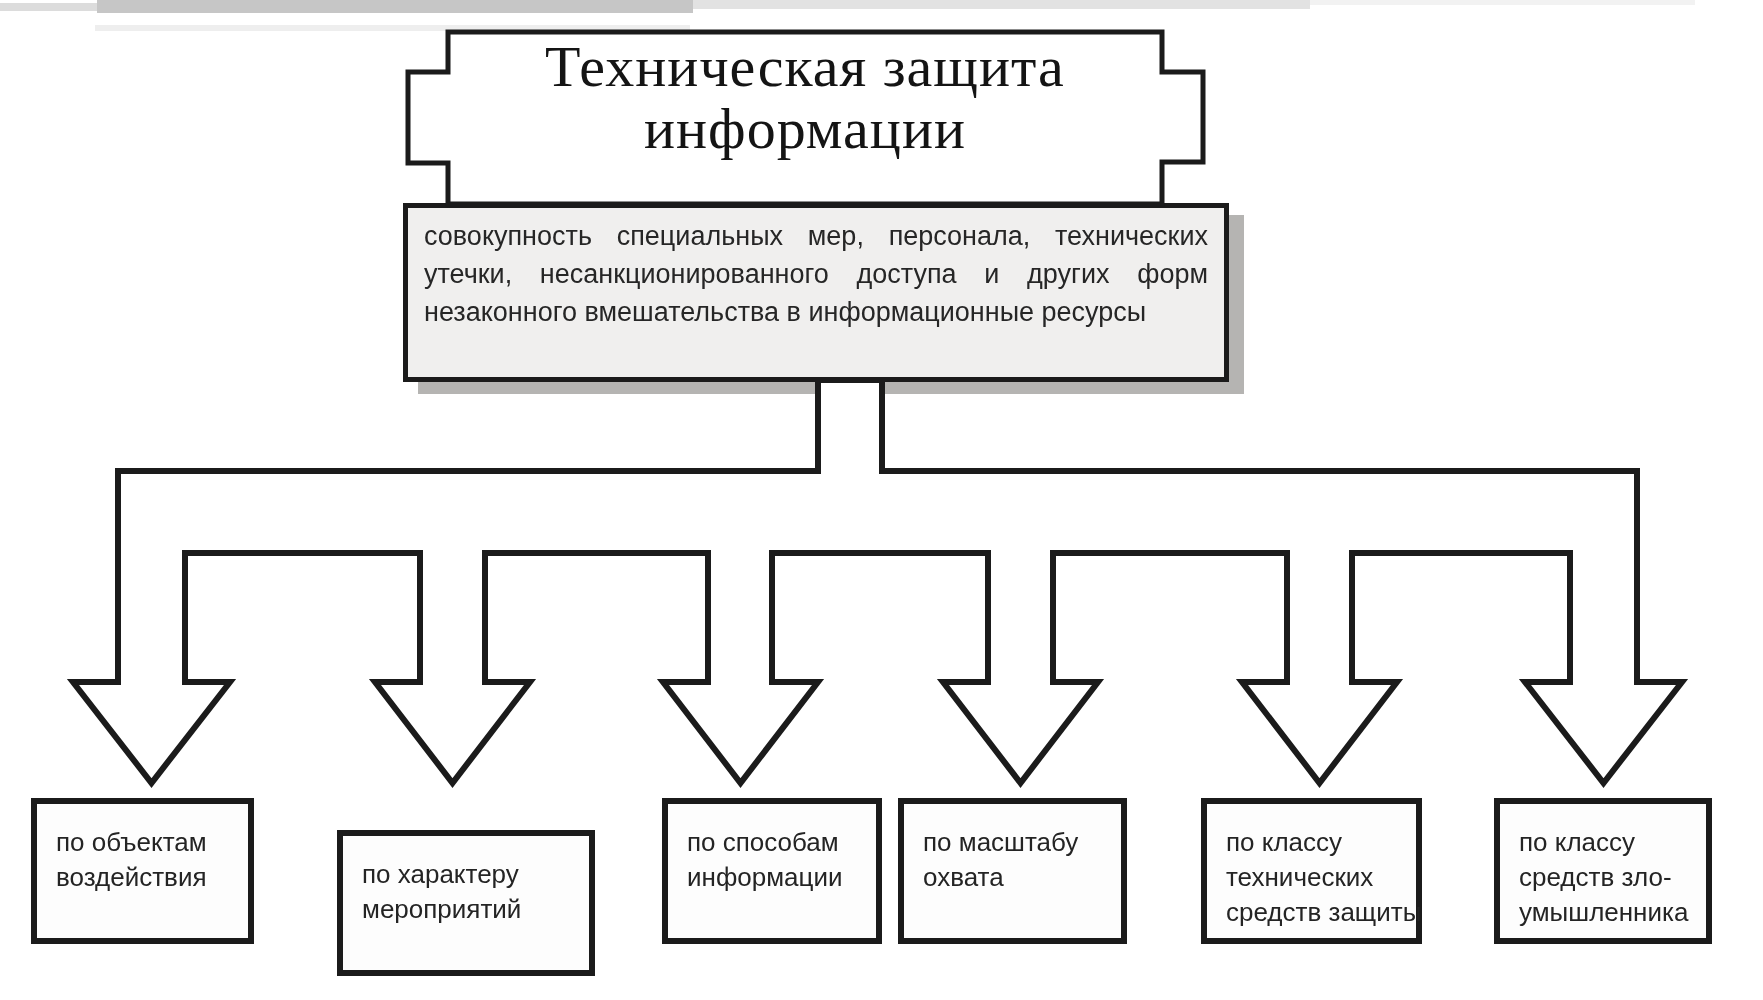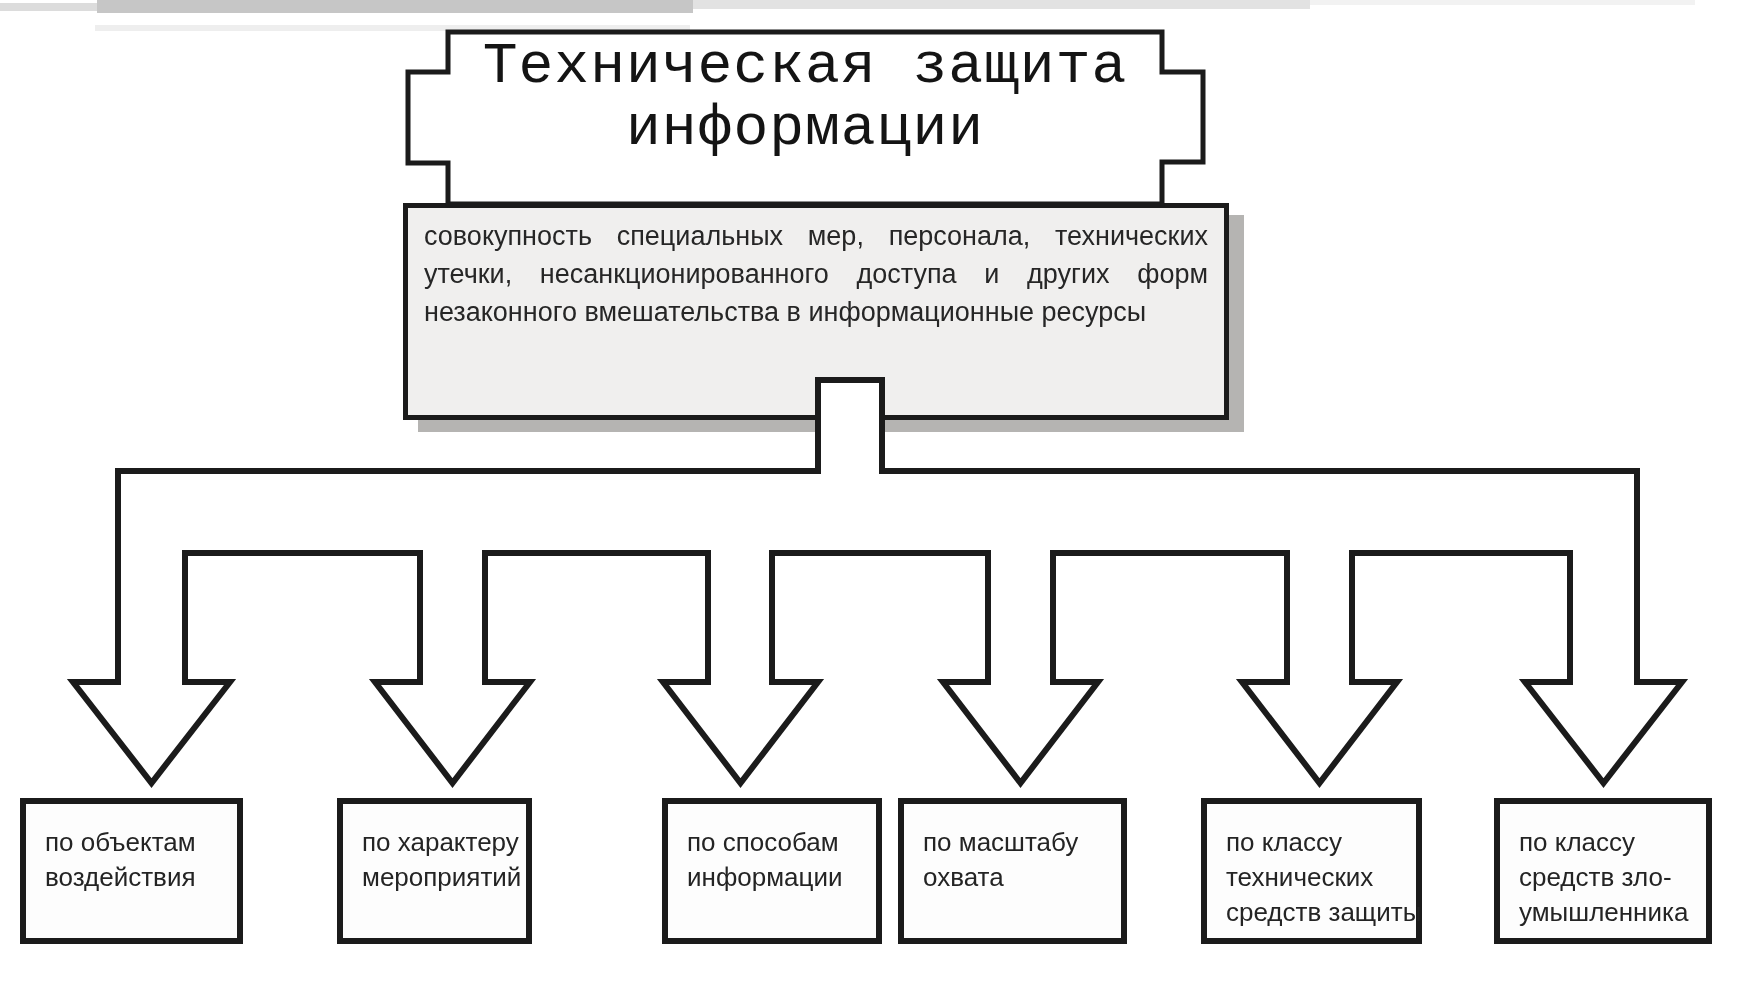--- a/index.html
+++ b/index.html
@@ -15,53 +15,53 @@
   .strip{position:absolute;}
   .strip.s1{left:97px;top:0;width:596px;height:13px;background:#c6c6c6;}
   .strip.s2{left:0;top:3px;width:97px;height:8px;background:#dcdcdc;}
   .strip.s3{left:693px;top:0;width:617px;height:9px;background:#e2e2e2;}
   .strip.s4{left:95px;top:25px;width:595px;height:6px;background:#eeeeee;}
   .strip.s5{left:1310px;top:0;width:385px;height:5px;background:#f2f2f2;}
 
   
   .definition{
     position:absolute;left:403px;top:203px;
-    width:826px;height:217px;box-sizing:border-box;
+    width:826px;height:179px;box-sizing:border-box;
     background:#f0efee;border:5px solid #1b1b1b;
     box-shadow:15px 12px 0 0 #b5b4b2;
     padding:9px 16px 0 16px;
   }
   .definition .line{
     font-size:27px;line-height:38px;white-space:nowrap;color:#262626;
   }
   .definition .line.just{
     white-space:normal;text-align:justify;text-align-last:justify;
     height:38px;overflow:hidden;
   }
   
   svg.shapes{position:absolute;left:0;top:0;z-index:3;}
 
   
   .title-text{
     position:absolute;left:448px;top:36px;width:714px;z-index:4;
     text-align:center;
-    font-family:Liberation Mono, monospace;
+    font-family:Liberation Serif, serif;
     font-size:58px;line-height:62px;letter-spacing:1px;color:#141414;
   }
   
   .cat{
     position:absolute;top:798px;height:146px;box-sizing:border-box;
     background:#fdfdfd;border:6px solid #1b1b1b;
     padding:21px 2px 0 19px;z-index:2;
   }
   .cat .line{
     font-size:26px;line-height:35px;white-space:nowrap;color:#242424;
   }
-  .cat.b1{left:20px;width:223px;}
-  .cat.b2{left:337px;width:195px;}
+  .cat.b1{left:31px;width:223px;}
+  .cat.b2{left:337px;width:258px;margin-top:32px;}
   .cat.b3{left:662px;width:220px;}
   .cat.b4{left:898px;width:229px;}
   .cat.b5{left:1201px;width:221px;}
   .cat.b6{left:1494px;width:218px;}
 </style>
 </head>
 <body>
 
 <div class="canvas">
 

